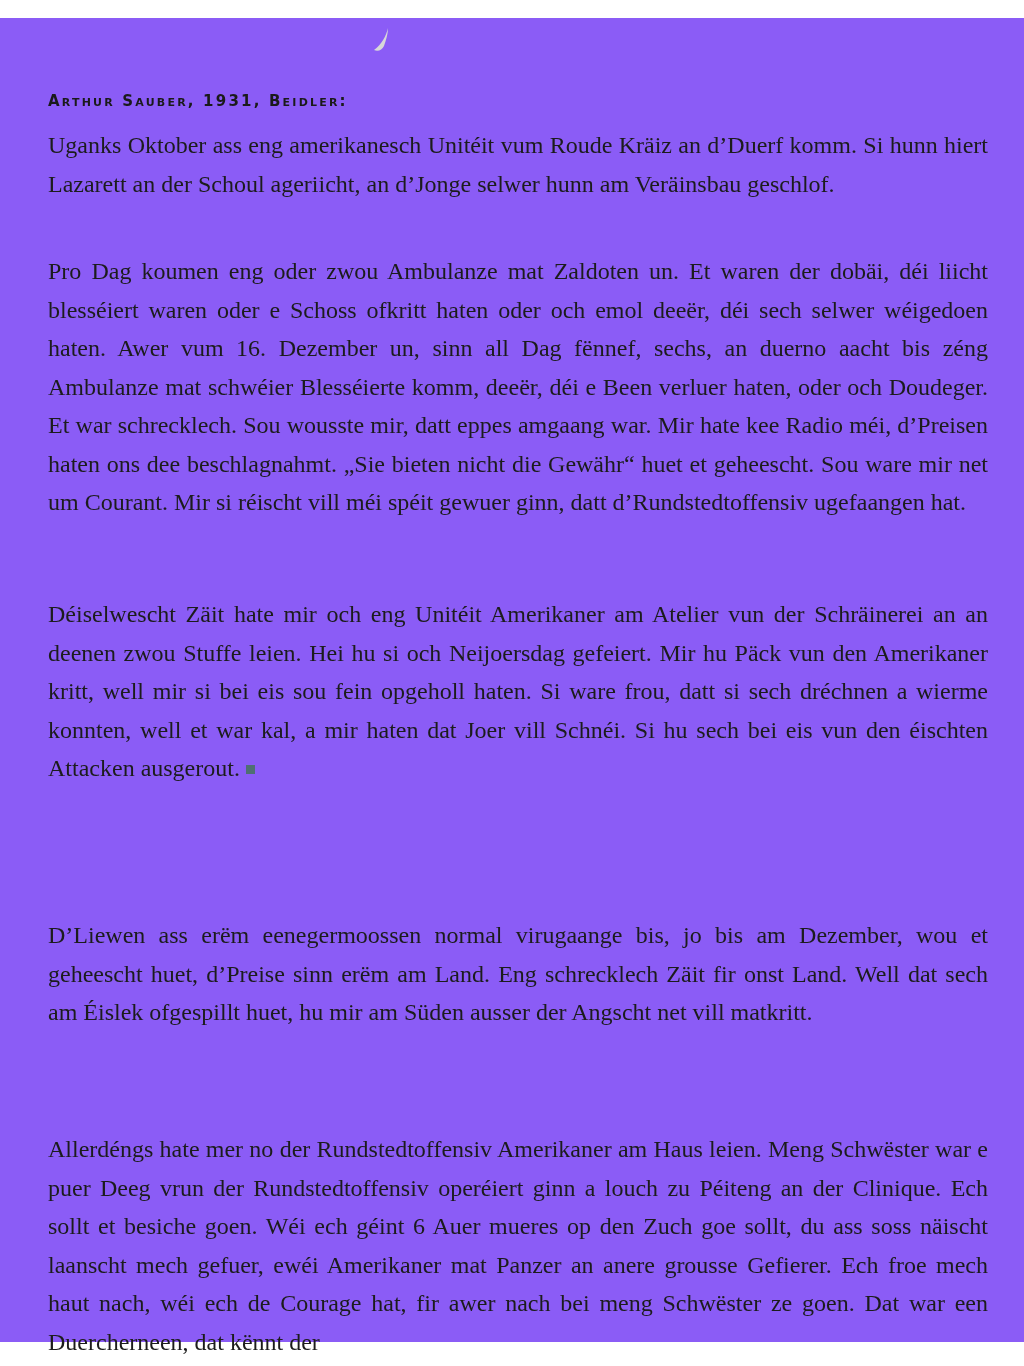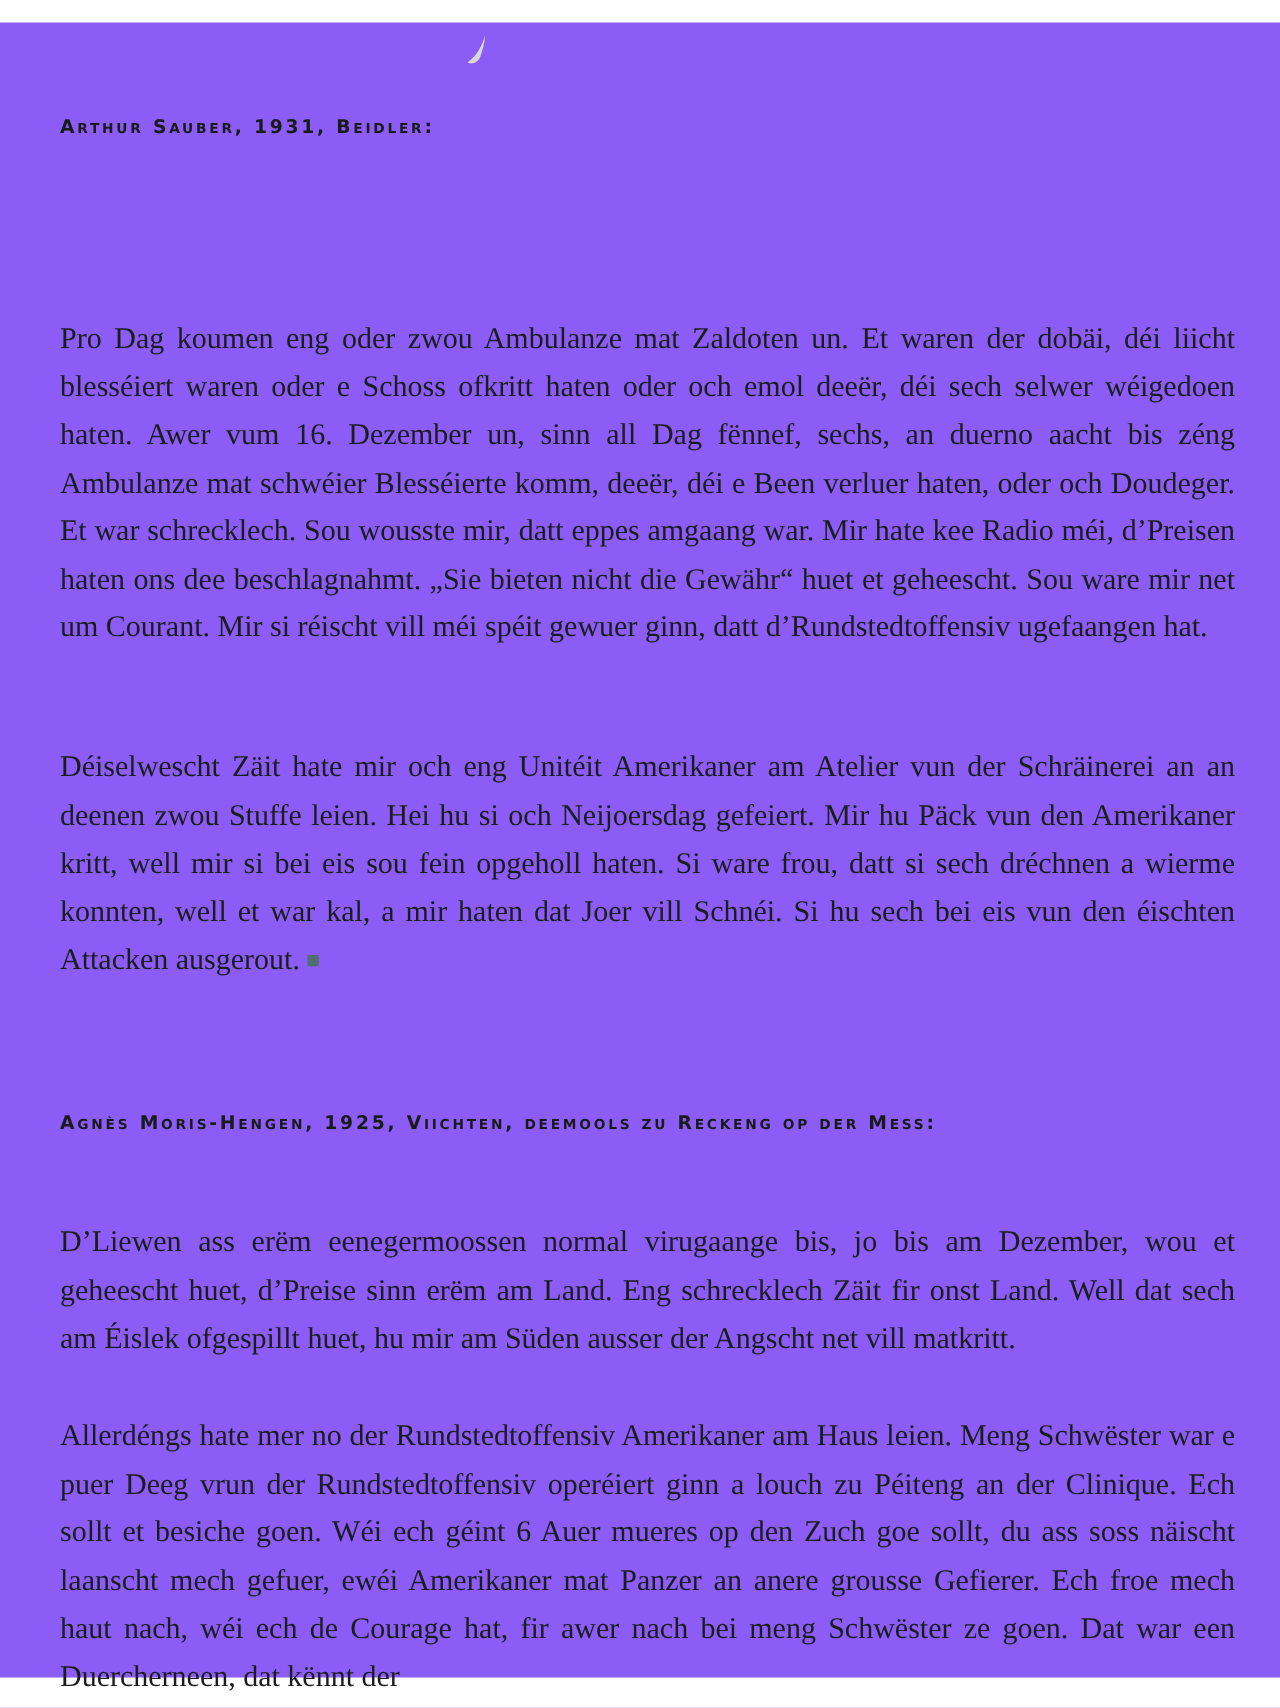--- a/index.html
+++ b/index.html
@@ -23,22 +23,22 @@
 </head>
 <body>
 
 <div class="page">
   <svg class="smudge" viewBox="0 0 22 30">
     <path d="M18 2 C16 10 12 18 4 24 C8 26 12 24 14 20 C16 14 18 8 18 2 Z" fill="#d8d8d8"></path>
   </svg>
 
   <div class="heading" style="top:64px;">Arthur Sauber, 1931, Beidler:</div>
 
+  <p class="para" style="top:108px;">Uganks Oktober ass eng amerikanesch Unitéit vum Roude Kräiz an d’Duerf komm. Si hunn hiert Lazarett an der Schoul ageriicht, an d’Jonge selwer hunn am Veräinsbau geschlof.</p>
   <p class="para" style="top:234px;">Pro Dag koumen eng oder zwou Ambulanze mat Zaldoten un. Et waren der dobäi, déi liicht blesséiert waren oder e Schoss ofkritt haten oder och emol deeër, déi sech selwer wéigedoen haten. Awer vum 16. Dezember un, sinn all Dag fënnef, sechs, an duerno aacht bis zéng Ambulanze mat schwéier Blesséierte komm, deeër, déi e Been verluer haten, oder och Doudeger. Et war schrecklech. Sou wousste mir, datt eppes amgaang war. Mir hate kee Radio méi, d’Preisen haten ons dee beschlagnahmt. „Sie bieten nicht die Gewähr“ huet et geheescht. Sou ware mir net um Courant. Mir si réischt vill méi spéit gewuer ginn, datt d’Rundstedtoffensiv ugefaangen hat.</p>
   <div class="para" style="top:577px;">
     <span>Déiselwescht Zäit hate mir och eng Unitéit Amerikaner am Atelier vun der Schräinerei an an deenen zwou Stuffe leien. Hei hu si och Neijoersdag gefeiert. Mir hu Päck vun den Amerikaner kritt, well mir si bei eis sou fein opgeholl haten. Si ware frou, datt si sech dréchnen a wierme konnten, well et war kal, a mir haten dat Joer vill Schnéi. Si hu sech bei eis vun den éischten Attacken ausgerout.</span><span class="end-mark" style="background: rgb(79, 111, 115);"></span>
   </div>
 
-  <div class="heading" style="top:862px; width:920px; line-height:36px;">Agnès Moris-Hengen, 1925, Viichten, deemools zu Reckeng op der Mess:</div>
 
-  <p class="para" style="top:957px;">D’Liewen ass erëm eenegermoossen normal virugaange bis, jo bis am Dezember, wou et geheescht huet, d’Preise sinn erëm am Land. Eng schrecklech Zäit fir onst Land. Well dat sech am Éislek ofgespillt huet, hu mir am Süden ausser der Angscht net vill matkritt.</p>
+  <p class="para" style="top:898px;">D’Liewen ass erëm eenegermoossen normal virugaange bis, jo bis am Dezember, wou et geheescht huet, d’Preise sinn erëm am Land. Eng schrecklech Zäit fir onst Land. Well dat sech am Éislek ofgespillt huet, hu mir am Süden ausser der Angscht net vill matkritt.</p>
   <p class="para" style="top:1112px;">Allerdéngs hate mer no der Rundstedtoffensiv Amerikaner am Haus leien. Meng Schwëster war e puer Deeg vrun der Rundstedtoffensiv operéiert ginn a louch zu Péiteng an der Clinique. Ech sollt et besiche goen. Wéi ech géint 6 Auer mueres op den Zuch goe sollt, du ass soss näischt laanscht mech gefuer, ewéi Amerikaner mat Panzer an anere grousse Gefierer. Ech froe mech haut nach, wéi ech de Courage hat, fir awer nach bei meng Schwëster ze goen. Dat war een Duercherneen, dat kënnt der</p>
 </div>
 
 </body></html>

